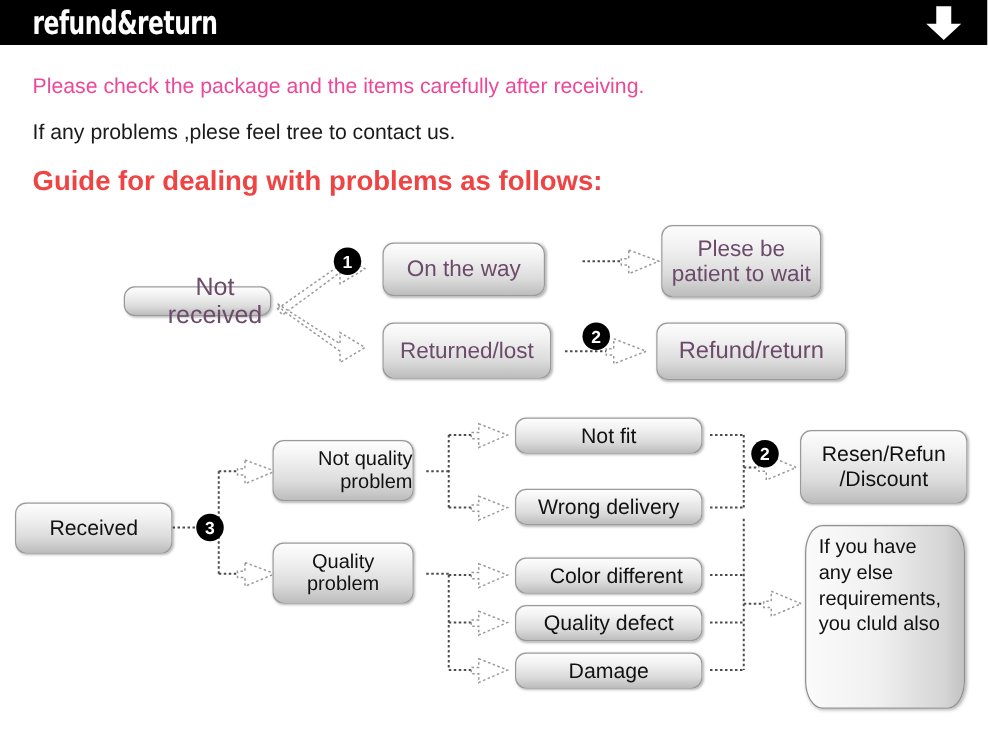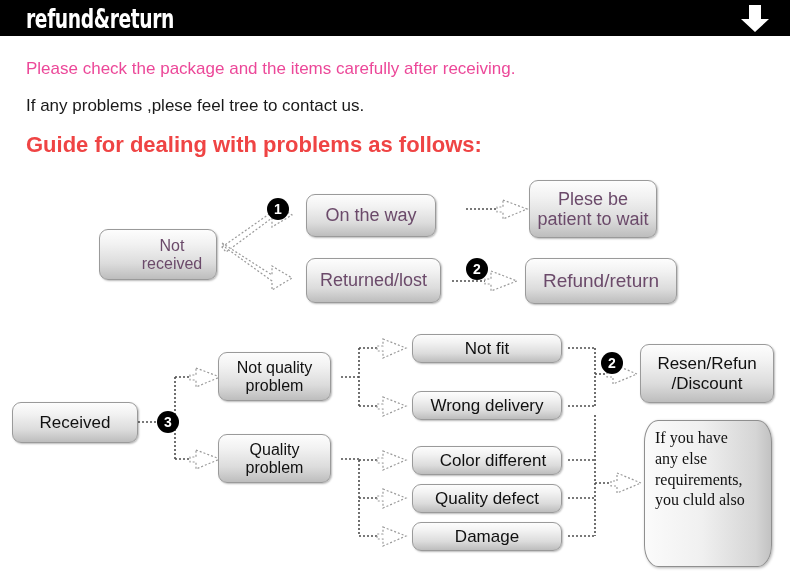--- a/index.html
+++ b/index.html
@@ -148,39 +148,39 @@
   <g>
     <line class="dot" x1="568" y1="460" x2="595" y2="460"></line>
     <line class="dot" x1="568" y1="498" x2="595" y2="498"></line>
     <line class="dot" x1="568" y1="536" x2="595" y2="536"></line>
     <line class="dot" x1="595" y1="415" x2="595" y2="536"></line>
     <line class="dot" x1="595" y1="483" x2="618" y2="483"></line>
     <polygon class="ahead" points="617,473 641,483 617,493 617,486 611,486 611,481 617,481"></polygon>
   </g>
 </svg>
 
-<div class="box purple" style="left:99px;top:229px;width:118px;height:51px;font-size:16px;padding-left:28px;">Not received</div>
+<div class="box purple" style="left:99px;top:229px;width:118px;height:24px;font-size:20px;padding-left:28px;">Not received</div>
 
 <div class="box purple" style="left:306px;top:194px;width:130px;height:43px;font-size:18px;">On the way</div>
 
 <div class="box purple" style="left:306px;top:258px;width:135px;height:45px;font-size:18px;">Returned/lost</div>
 
 <div class="box purple" style="left:529px;top:180px;width:128px;height:58px;font-size:18px;flex-direction:column;">
   <span>Plese be</span>
   <span>patient to wait</span>
 </div>
 
 <div class="box purple" style="left:525px;top:258px;width:152px;height:46px;font-size:19px;">Refund/return</div>
 
 <div class="badge" style="left:267px;top:198px;">1</div>
 <div class="badge" style="left:466px;top:258px;">2</div>
 
 <div class="box dark" style="left:12px;top:402px;width:126px;height:41px;font-size:17px;">Received</div>
 
-<div class="box dark" style="left:218px;top:352px;width:113px;height:49px;font-size:16px;flex-direction:column;">
+<div class="box dark" style="left:218px;top:352px;width:113px;height:49px;font-size:16px;flex-direction:column;align-items:flex-end;">
   <span>Not quality</span>
   <span>problem</span>
 </div>
 
 <div class="box dark" style="left:218px;top:434px;width:113px;height:49px;font-size:16px;flex-direction:column;">
   <span>Quality</span>
   <span>problem</span>
 </div>
 
 <div class="box dark" style="left:412px;top:334px;width:150px;height:29px;font-size:17px;">Not fit</div>
@@ -191,21 +191,21 @@
 
 <div class="box dark" style="left:412px;top:484px;width:150px;height:29px;font-size:17px;">Quality defect</div>
 
 <div class="box dark" style="left:412px;top:522px;width:150px;height:29px;font-size:17px;">Damage</div>
 
 <div class="box dark" style="left:640px;top:344px;width:134px;height:59px;font-size:17px;flex-direction:column;">
   <span>Resen/Refun</span>
   <span>/Discount</span>
 </div>
 
-<div class="note-box" style="left:644px;top:420px;width:128px;height:147px;font-size:16px;font-family:Liberation Serif, serif;">
+<div class="note-box" style="left:644px;top:420px;width:128px;height:147px;font-size:16px;">
   <div>If you have</div>
   <div>any else</div>
   <div>requirements,</div>
   <div>you cluld also</div>
 </div>
 
 <div class="badge" style="left:157px;top:411px;">3</div>
 <div class="badge" style="left:601px;top:352px;">2</div>
 
 </body></html>

